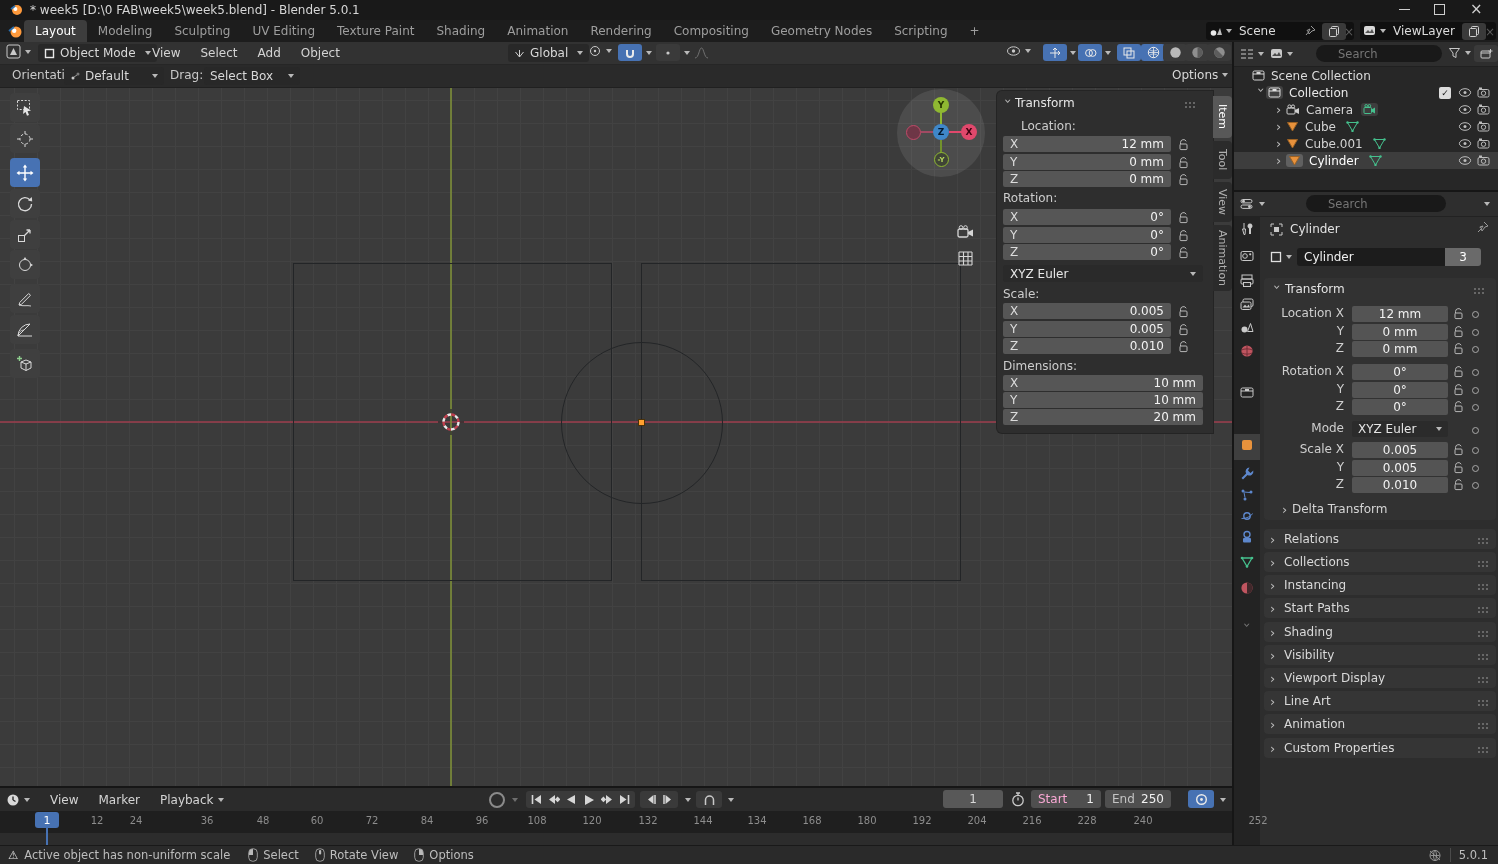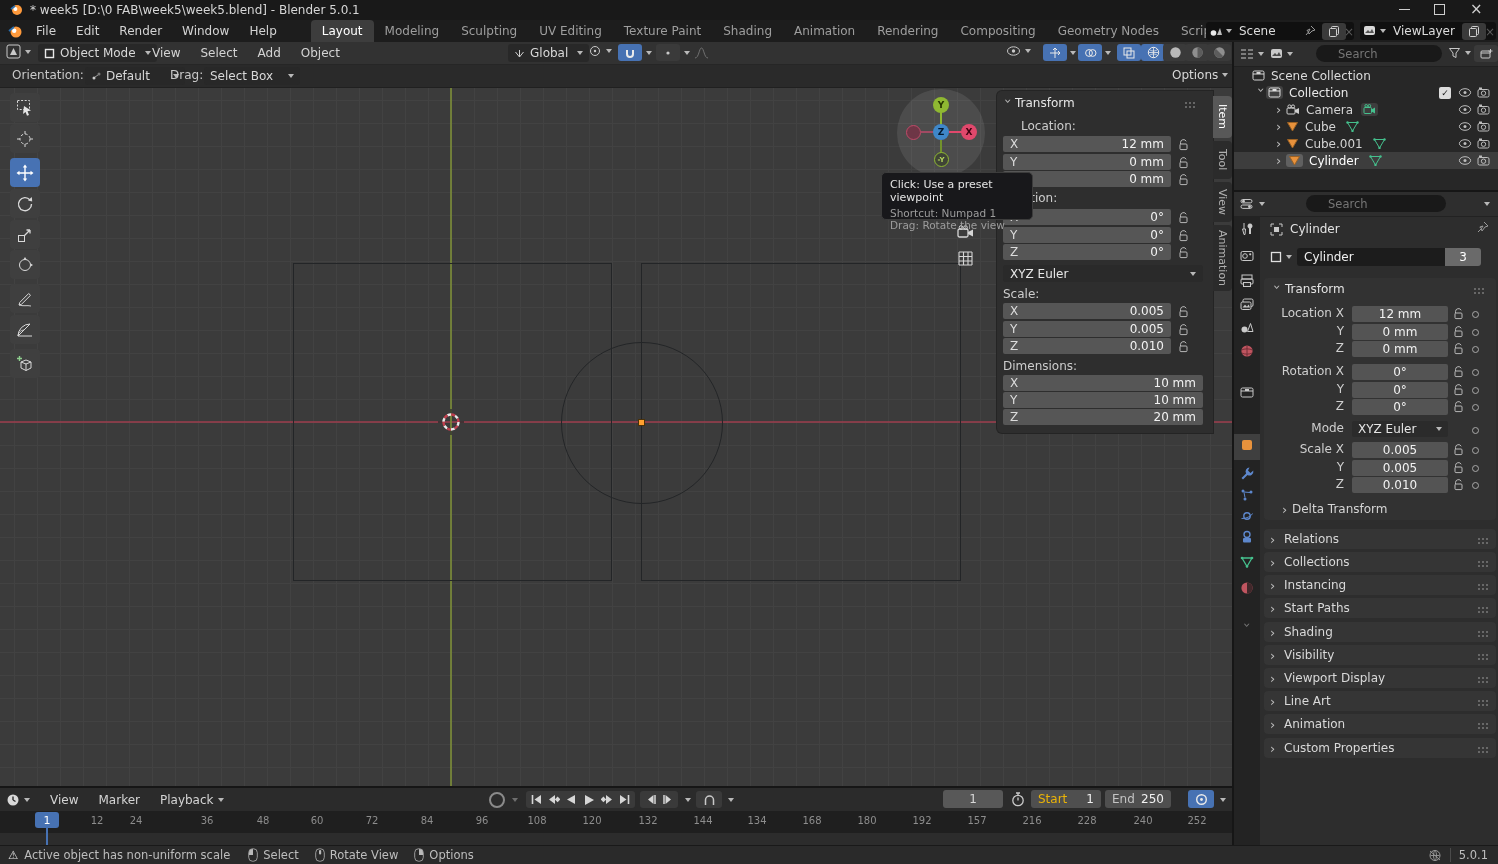--- a/index.html
+++ b/index.html
@@ -70,27 +70,20 @@
   </div>
 
   <div class="abs fx" style="left:0;top:20px;width:1498px;height:22px;background:#1d1d1d;border-bottom:1px solid #141414">
     <span class="abs" style="left:8px;top:5px">
       <svg width="15" height="13">
           <circle cx="8" cy="7" r="5.5" fill="#ff9a3c"></circle>
           <circle cx="6.2" cy="5.8" r="2.2" fill="#fff"></circle>
           <path d="M1 6 L6 2" stroke="#2a6fb0" stroke-width="1.8" fill="none"></path>
         </svg>
     </span>
-    <div class="fx" style="margin-left:26px;height:22px">
-      <span class="menu-item">File</span>
-      <span class="menu-item">Edit</span>
-      <span class="menu-item">Render</span>
-      <span class="menu-item">Window</span>
-      <span class="menu-item">Help</span>
-    </div>
     <div class="fx" style="margin-left:24px;height:22px">
       <span class="wtab active">Layout</span>
       <span class="wtab">Modeling</span>
       <span class="wtab">Sculpting</span>
       <span class="wtab">UV Editing</span>
       <span class="wtab">Texture Paint</span>
       <span class="wtab">Shading</span>
       <span class="wtab">Animation</span>
       <span class="wtab">Rendering</span>
       <span class="wtab">Compositing</span>
@@ -240,21 +233,21 @@
     <span class="abs hbtn" style="left:1207px;top:2px">
       <svg width="13" height="13">
           <circle cx="6.5" cy="6.5" r="5.2" fill="#8f8f8f"></circle>
           <path d="M2.8 2.8 A5.2 5.2 0 0 0 10.2 10.2 Z" fill="#5c5c5c"></path>
         </svg>
     </span>
   </div>
 
   <div class="abs" style="left:0;top:65px;width:1232px;height:22px;background:#2a2a2a;border-bottom:1px solid #202020">
     <span class="abs" style="left:12px;top:3px;color:#c9c9c9">Orientation:</span>
-    <div class="abs dd" style="left:85px;top:2px;width:88px">
+    <div class="abs dd" style="left:64px;top:2px;width:88px">
       <svg width="10" height="10">
           <circle cx="3" cy="7" r="1.5" fill="#c9c9c9"></circle>
           <circle cx="8" cy="3" r="1.5" fill="#7a7a7a"></circle>
           <path d="M4 6 L7 4" stroke="#999"></path>
         </svg>
       <span>Default</span>
         <span class="caret" style="margin-left:auto"></span>
     </div>
     <span class="abs" style="left:170px;top:3px;color:#c9c9c9">Drag:</span>
     <div class="abs dd" style="left:204px;top:2px;width:84px">
@@ -506,25 +499,20 @@
     <div class="vtab" style="left:1213px;top:53px;height:38px">
         <span>Tool</span>
       </div>
     <div class="vtab" style="left:1213px;top:94px;height:40px">
         <span>View</span>
       </div>
     <div class="vtab" style="left:1213px;top:137px;height:66px">
         <span>Animation</span>
       </div>
 
-    <div class="abs" style="left:881px;top:84px;width:152px;height:48px;background:#18181b;border:1px solid #3c3c3c;border-radius:5px;padding:5px 8px;box-sizing:border-box;z-index:50">
-      <div style="color:#e4e4e4;font-size:11px">Click: Use a preset viewpoint</div>
-      <div style="color:#9d9d9d;font-size:10.5px;margin-top:3px">Shortcut: Numpad 1</div>
-      <div style="color:#9d9d9d;font-size:10.5px">Drag: Rotate the view</div>
-    </div>
   </div>
 
   <div class="abs" style="left:1232px;top:42px;width:266px;height:148px;background:#272727;border-left:2px solid #161616;box-sizing:border-box">
     <div class="abs fx" style="left:0;top:0;width:266px;height:24px;background:#2e2e2e;border-bottom:1px solid #202020">
       <span class="fx" style="padding-left:6px">
         <svg width="14" height="12">
             <path d="M1 2 H6 M1 6 H6 M1 10 H6 M8 2 H13 M8 6 H13 M8 10 H13" stroke="#c9c9c9"></path>
           </svg>
           <span class="caret"></span>
       </span>
@@ -1116,21 +1104,21 @@
       <div class="abs tl-box" style="left:943px;top:2px;width:60px;background:#585858;justify-content:center">
           <span>1</span>
         </div>
       <span class="abs" style="left:1011px;top:4px">
         <svg width="14" height="15">
             <circle cx="7" cy="8.5" r="5.2" fill="none" stroke="#c9c9c9" stroke-width="1.3"></circle>
             <path d="M5 1 H9 M7 1 V3 M7 8.5 V5.5" stroke="#c9c9c9" stroke-width="1.3"></path>
           </svg>
       </span>
       <div class="abs tl-box" style="left:1031px;top:2px;width:70px">
-        <span style="color:#eab308">Start</span>
+        <span style="color:#f9a8d4">Start</span>
         <span style="margin-left:auto;color:#f1f1f1">1</span>
       </div>
       <div class="abs tl-box" style="left:1105px;top:2px;width:66px">
         <span style="color:#c3c3c3">End</span>
         <span style="margin-left:auto;color:#f1f1f1">250</span>
       </div>
       <span class="abs hbtn on" style="left:1188px;top:2px;width:22px;height:18px">
         <svg width="13" height="13">
             <circle cx="6.5" cy="6.5" r="4.8" fill="none" stroke="#eaeaea" stroke-width="1.4"></circle>
             <circle cx="6.5" cy="6.5" r="1.4" fill="#eaeaea"></circle>
@@ -1149,25 +1137,25 @@
       <span class="tick" style="left:427px">84</span>
       <span class="tick" style="left:482px">96</span>
       <span class="tick" style="left:537px">108</span>
       <span class="tick" style="left:592px">120</span>
       <span class="tick" style="left:648px">132</span>
       <span class="tick" style="left:703px">144</span>
       <span class="tick" style="left:757px">134</span>
       <span class="tick" style="left:812px">168</span>
       <span class="tick" style="left:867px">180</span>
       <span class="tick" style="left:922px">192</span>
-      <span class="tick" style="left:977px">157</span>
+      <span class="tick" style="left:977px">204</span>
       <span class="tick" style="left:1032px">216</span>
       <span class="tick" style="left:1087px">228</span>
       <span class="tick" style="left:1143px">240</span>
-      <span class="tick" style="left:1197px">252</span>
+      <span class="tick" style="left:1258px">252</span>
     </div>
 
     <div class="abs" style="left:0;top:45px;width:1232px;height:14px;background:#2c2c2c"></div>
 
     <div class="abs" style="left:46px;top:24px;width:2px;height:35px;background:#4772b3"></div>
     <div class="abs fx" style="left:35px;top:24px;width:24px;height:16px;background:#4772b3;border-radius:3px;justify-content:center;color:#fff;font-size:11px">1</div>
   </div>
 
   <div class="abs fx" style="left:0;top:845px;width:1498px;height:19px;background:#2a2a2a;border-top:1px solid #191919;box-sizing:border-box;font-size:11.5px;color:#bdbdbd">
     <span style="margin-left:8px;color:#e2e2e2">⚠</span>

